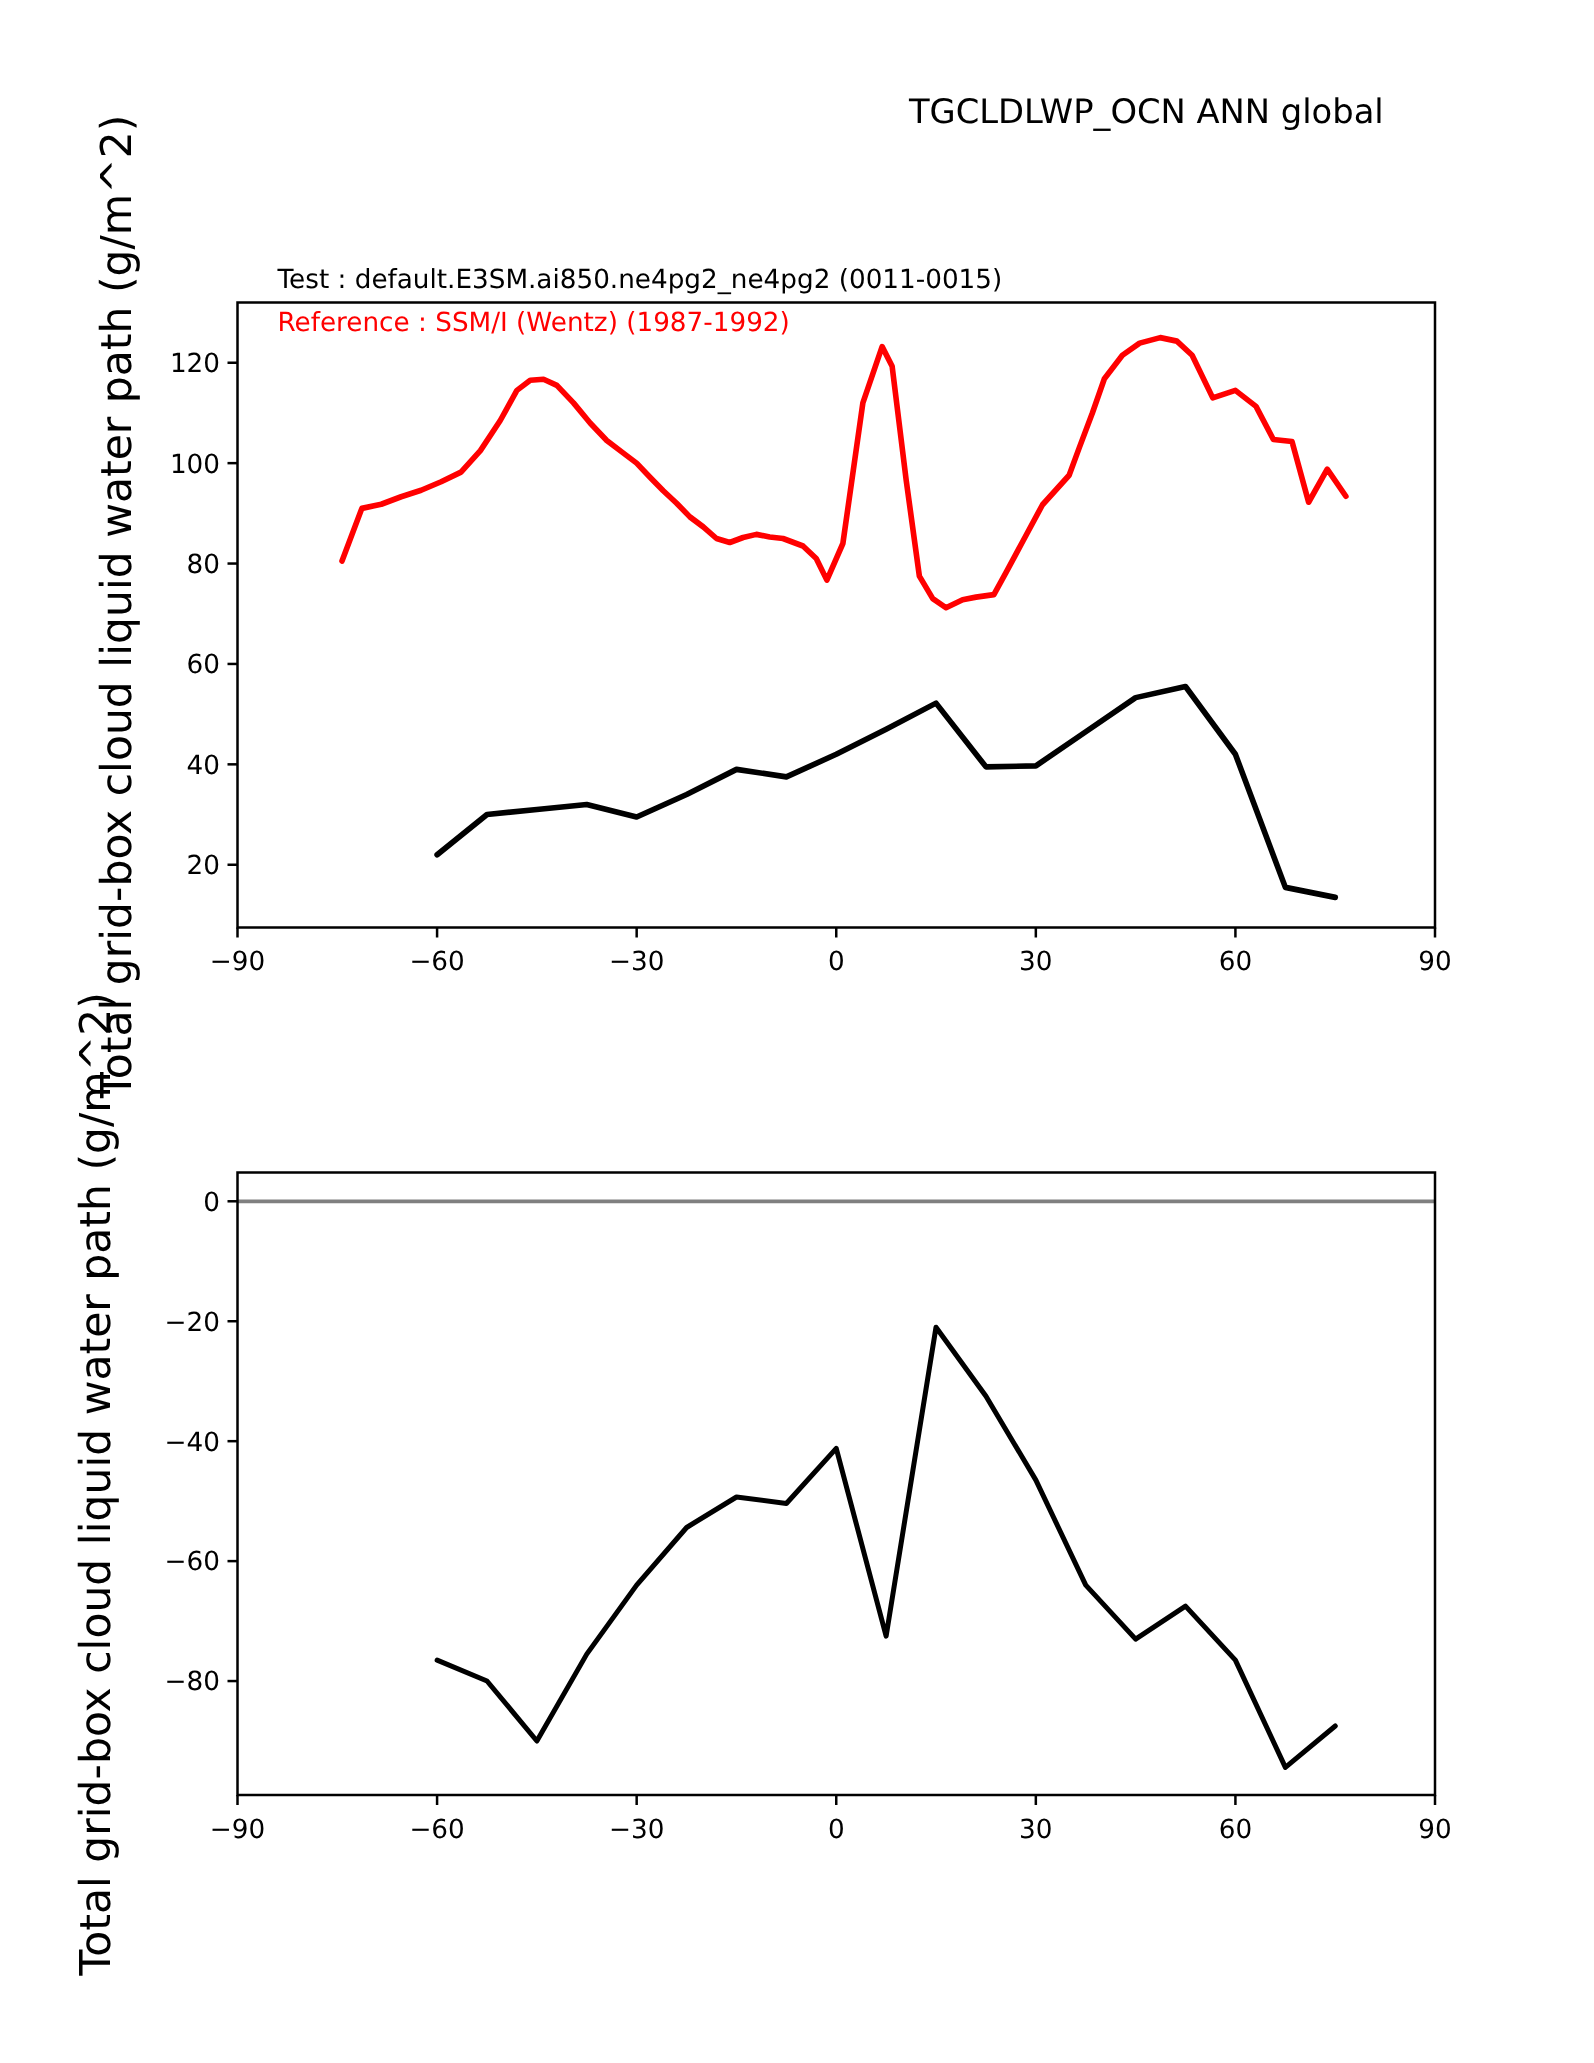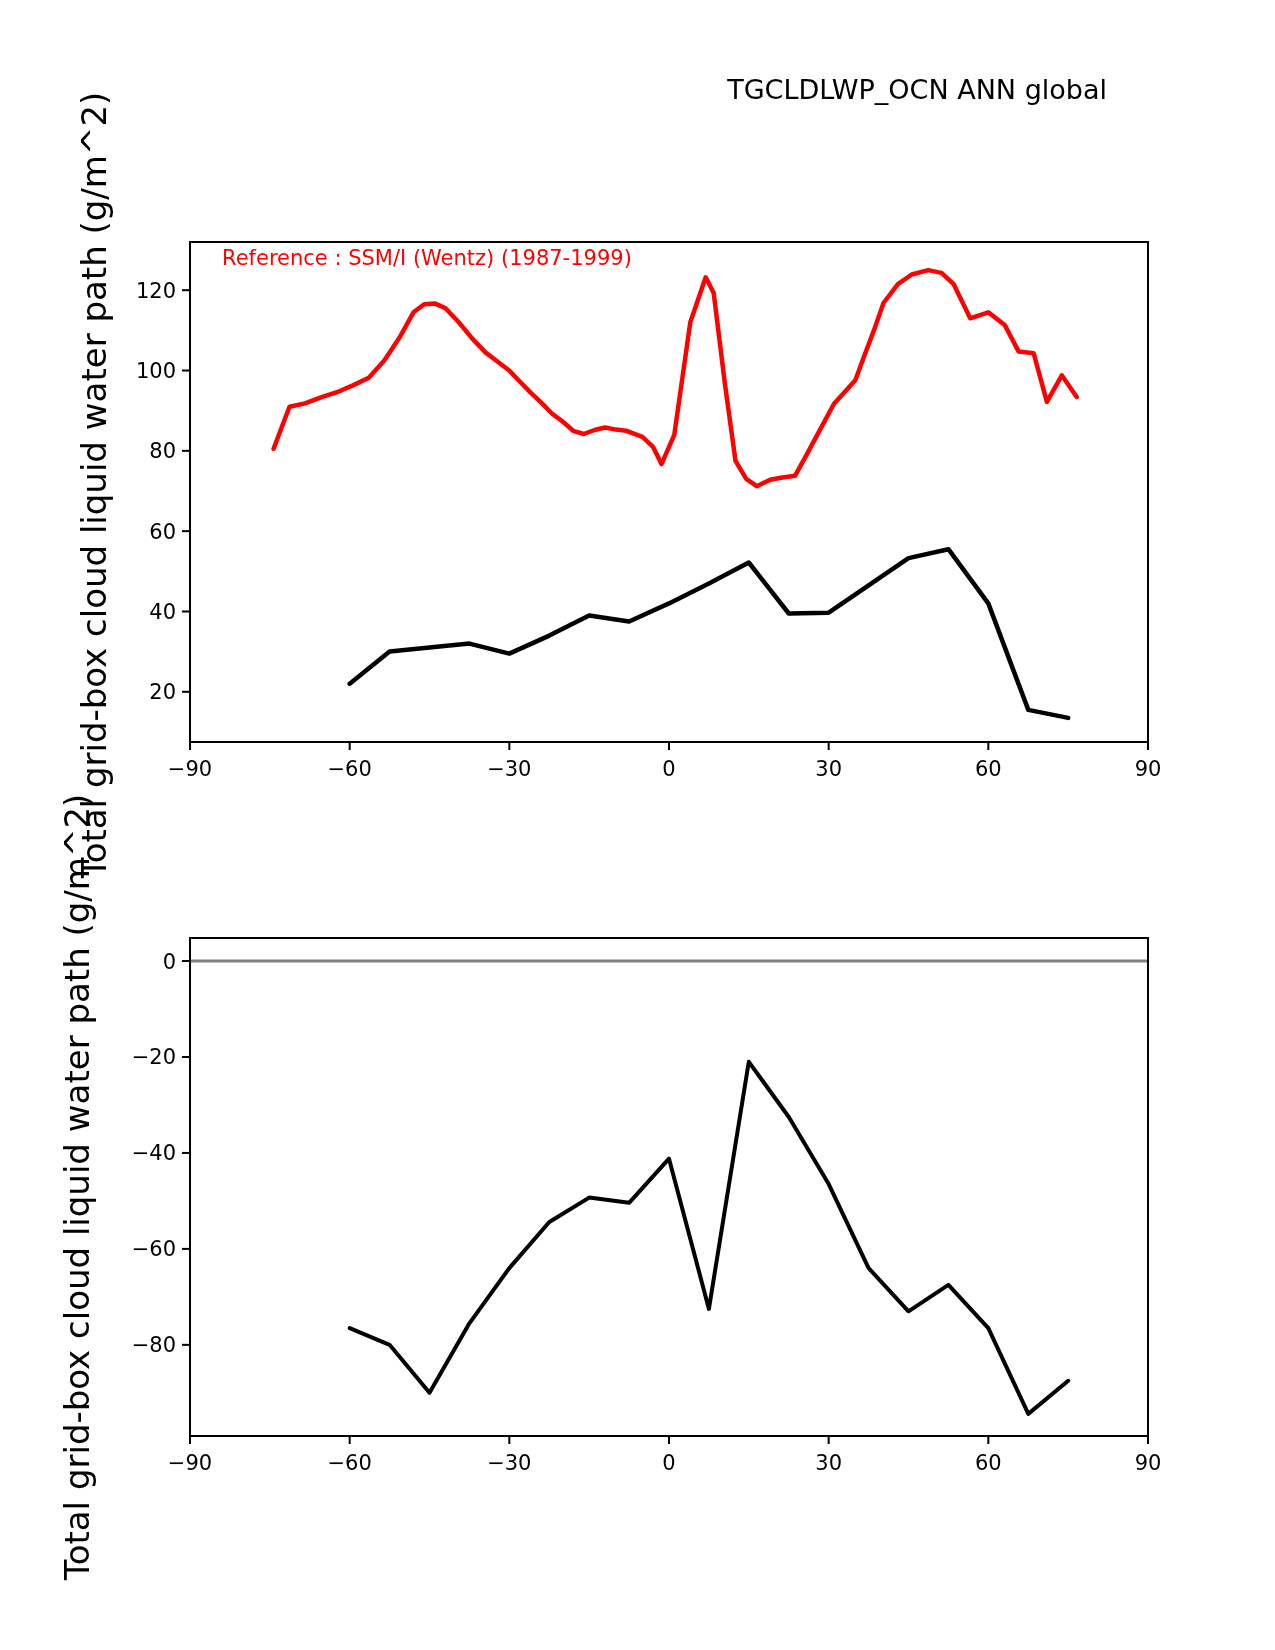--- a/index.html
+++ b/index.html
@@ -77,14 +77,15 @@
         <text x="176" y="1160.436416184971" text-anchor="end" font-size="21" fill="#000" font-family="DejaVu Sans, sans-serif">−40</text>
         <line x1="190" y1="1248.8901734104047" x2="182" y2="1248.8901734104047" stroke="#000" stroke-width="2"></line>
         <text x="176" y="1256.3901734104047" text-anchor="end" font-size="21" fill="#000" font-family="DejaVu Sans, sans-serif">−60</text>
         <line x1="190" y1="1344.8439306358382" x2="182" y2="1344.8439306358382" stroke="#000" stroke-width="2"></line>
         <text x="176" y="1352.3439306358382" text-anchor="end" font-size="21" fill="#000" font-family="DejaVu Sans, sans-serif">−80</text>
       </g>
     </svg>
   <div class="ylabel" id="ylabel-top">Total grid-box cloud liquid water path (g/m^2)</div>
   <div class="ylabel" id="ylabel-bottom">Total grid-box cloud liquid water path (g/m^2)</div>
   <div class="main-title">TGCLDLWP_OCN ANN global</div>
-  <div class="ref-label" id="ref-label" style="color: rgb(255, 0, 0);">Reference : SSM/I (Wentz) (1987-1999)</div>
+  <div class="test-label">Test : default.E3SM.ai850.ne4pg2_ne4pg2 (0011-0015)</div>
+  <div class="ref-label" id="ref-label" style="color: rgb(255, 0, 0);">Reference : SSM/I (Wentz) (1987-1992)</div>
 </div>
 
 </body></html>

